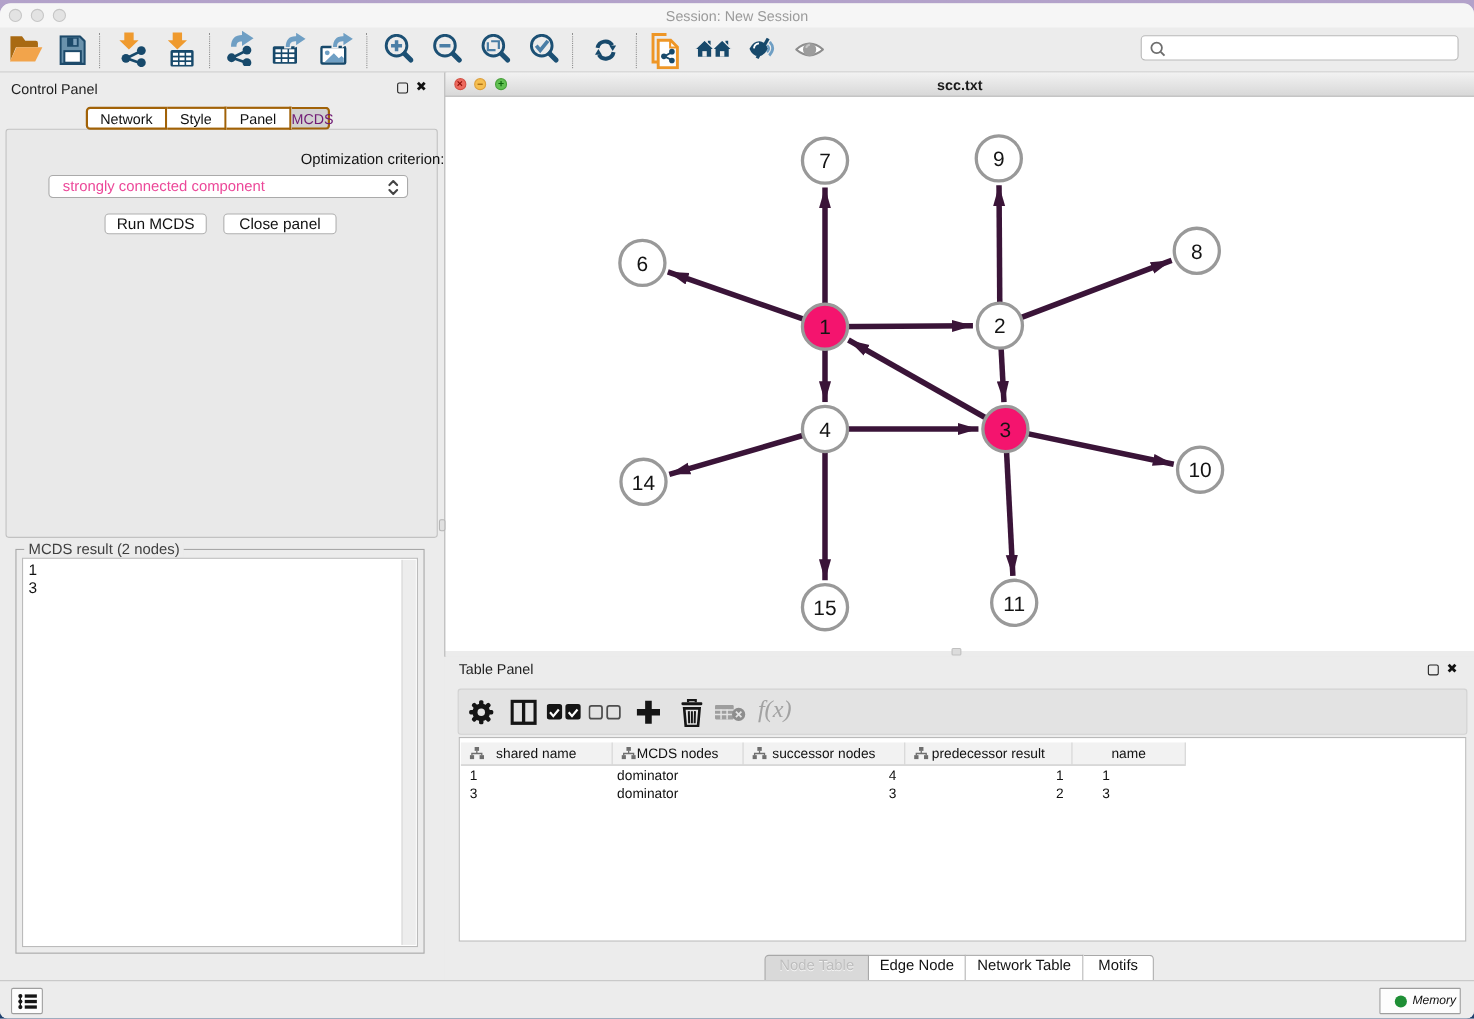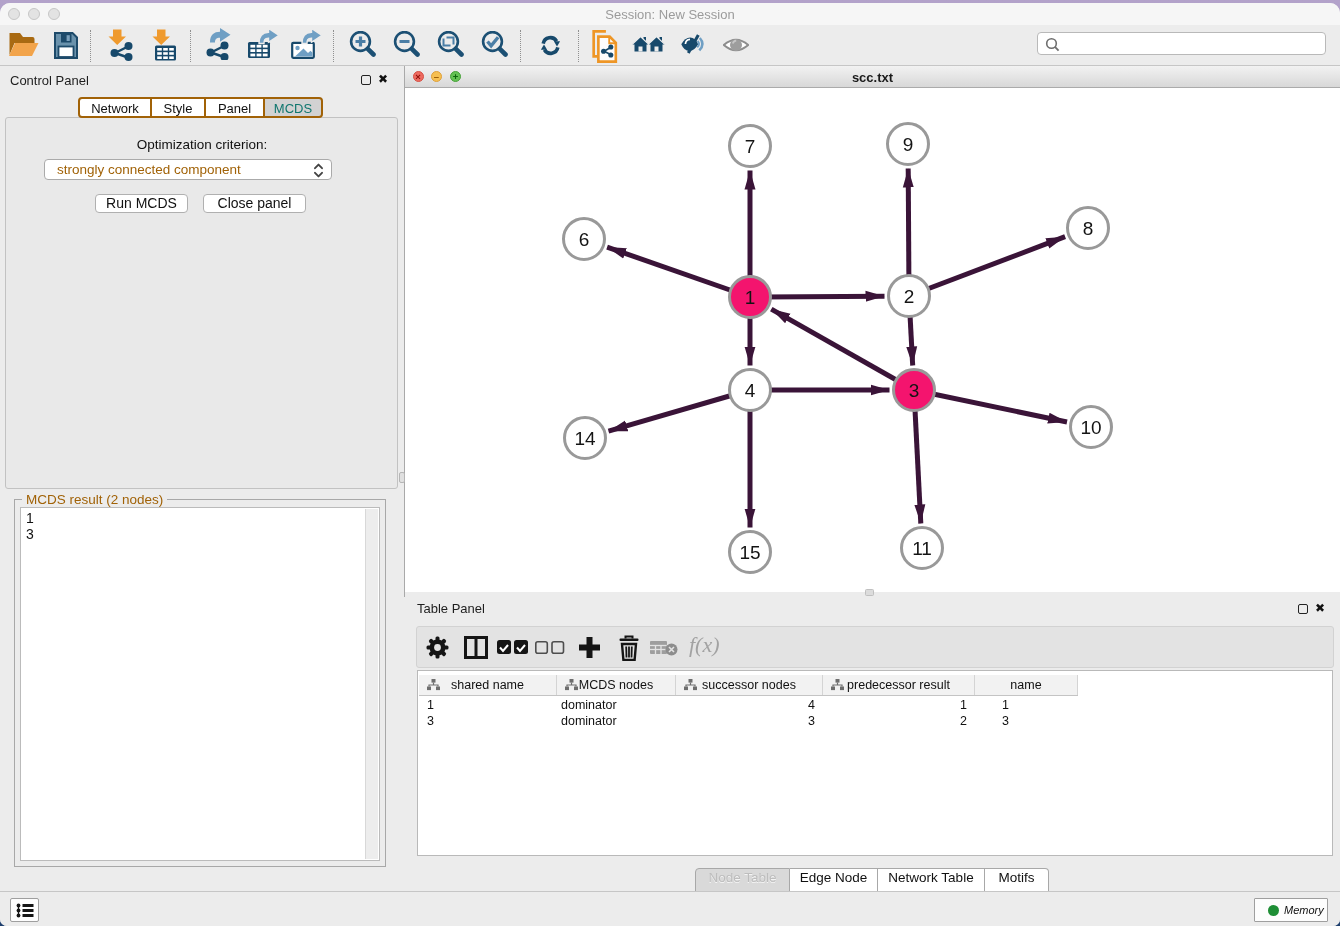--- a/index.html
+++ b/index.html
@@ -25,25 +25,25 @@
 .tbi { position:absolute; top:4px; }
 #search { position:absolute; left:1037px; top:7px; width:289px; height:23px; background:#fff; border:1px solid #b9b9b9; border-radius:4px; }
 
 #cpanel { position:absolute; left:0; top:63px; width:404px; height:825px; background:#ececec; }
 #cp-title { position:absolute; left:10px; top:7px; font-size:13px; color:#1e1e1e; }
 .paneico { position:absolute; font-size:12px; color:#111; top:6px; }
 .sqico { position:absolute; top:9px; width:10px; height:10px; border:1.5px solid #222; border-radius:2px; }
 #cp-tabs { position:absolute; left:78px; top:31px; height:21px; }
 .cptab { position:absolute; top:0; height:21px; background:#fff; border:2px solid #a16207; font-size:13px; color:#111; text-align:center; line-height:19px; }
 #cp-content { position:absolute; left:5px; top:51px; width:393px; height:372px; background:#e9e9e9; border:1px solid #c2c2c2; border-radius:3px; }
-#optlabel { position:absolute; left:0; width:100%; top:71px; text-align:center; font-size:13.5px; color:#111; }
-#dropdown { position:absolute; left:44px; top:93px; width:288px; height:21px; background:#fff; border:1px solid #aaa; border-radius:4px; font-size:13.5px; color:#a16207; line-height:19px; padding-left:12px; }
+#optlabel { position:absolute; left:0; width:100%; top:71px; text-align:right; font-size:13.5px; color:#111; }
+#dropdown { position:absolute; left:44px; top:93px; width:327px; height:21px; background:#fff; border:1px solid #aaa; border-radius:4px; font-size:13.5px; color:#ec4899; line-height:19px; padding-left:12px; }
 .btn { position:absolute; top:128px; height:19px; background:#fff; border:1px solid #b0b0b0; border-radius:4px; font-size:14px; color:#111; text-align:center; line-height:17px; }
 #groupbox { position:absolute; left:14px; top:433px; width:372px; height:368px; border:1px solid #a8a8a8; }
-#gb-label { position:absolute; left:7px; top:-8px; background:#ececec; padding:0 4px; font-size:13.5px; color:#a16207; }
+#gb-label { position:absolute; left:7px; top:-8px; background:#ececec; padding:0 4px; font-size:13.5px; color:#404040; }
 #gb-inner { position:absolute; left:5px; top:7px; right:5px; bottom:5px; background:#fff; border:1px solid #bbb; font-size:14px; color:#111; line-height:16px; padding:2px 0 0 5px; }
 #gb-scroll { position:absolute; right:1px; top:1px; bottom:1px; width:13px; background:#ededed; border-left:1px solid #d8d8d8; }
 
 #npanel { position:absolute; left:405px; top:63px; width:935px; height:531px; background:#e9e9e9; }
 #ntitle { position:absolute; left:0; top:0; width:935px; height:22px; background:linear-gradient(#f2f2f2,#d8d8d8); border-bottom:1px solid #ababab; }
 .wtl { position:absolute; top:5px; width:11px; height:11px; border-radius:50%; font-size:9.5px; font-weight:bold; text-align:center; line-height:9px; }
 #nname { position:absolute; left:0; right:0; top:4px; text-align:center; font-size:13px; font-weight:bold; color:#1a1a1a; }
 #canvas { position:absolute; left:0; top:22px; width:935px; height:504px; background:#fff; }
 #nsplit { position:absolute; left:0; top:526px; width:935px; height:5px; background:#ececec; }
 #ngrip { position:absolute; left:460px; top:-3px; width:9px; height:6.5px; background:#dcdcdc; border:1px solid #c0c0c0; border-radius:1.5px; }
@@ -231,21 +231,21 @@
   </div>
   <div id="cpanel">
     <div id="cp-title">Control Panel</div>
     <div class="sqico" style="left:361px;"></div>
     <div class="paneico" style="left:378px;">✖</div>
     <div id="cp-content"></div>
     <div id="cp-tabs">
       <div class="cptab" style="left:0;width:74px;border-radius:4px 0 0 4px;">Network</div>
       <div class="cptab" style="left:74px;width:54px;border-left:none;">Style</div>
       <div class="cptab" style="left:128px;width:59px;border-left:none;">Panel</div>
-      <div class="cptab" style="left:187px;width:58px;border-left:none;background:#d2d2d2;color:#0f766e;border-radius:0 4px 4px 0;">MCDS</div>
+      <div class="cptab" style="left:187px;width:35px;border-left:none;background:#d2d2d2;color:#701a75;border-radius:0 4px 4px 0;">MCDS</div>
     </div>
     <div id="optlabel">Optimization criterion:</div>
     <div id="dropdown">strongly connected component
       <svg style="position:absolute;right:7px;top:3px;" width="11" height="15" viewBox="0 0 11 15">
           <g fill="none" stroke="#444" stroke-width="1.9" stroke-linecap="round" stroke-linejoin="round">
             <path d="M2 5.2 L5.5 1.6 L9 5.2"></path>
             <path d="M2 9.8 L5.5 13.4 L9 9.8"></path>
           </g>
         </svg>
     </div>

